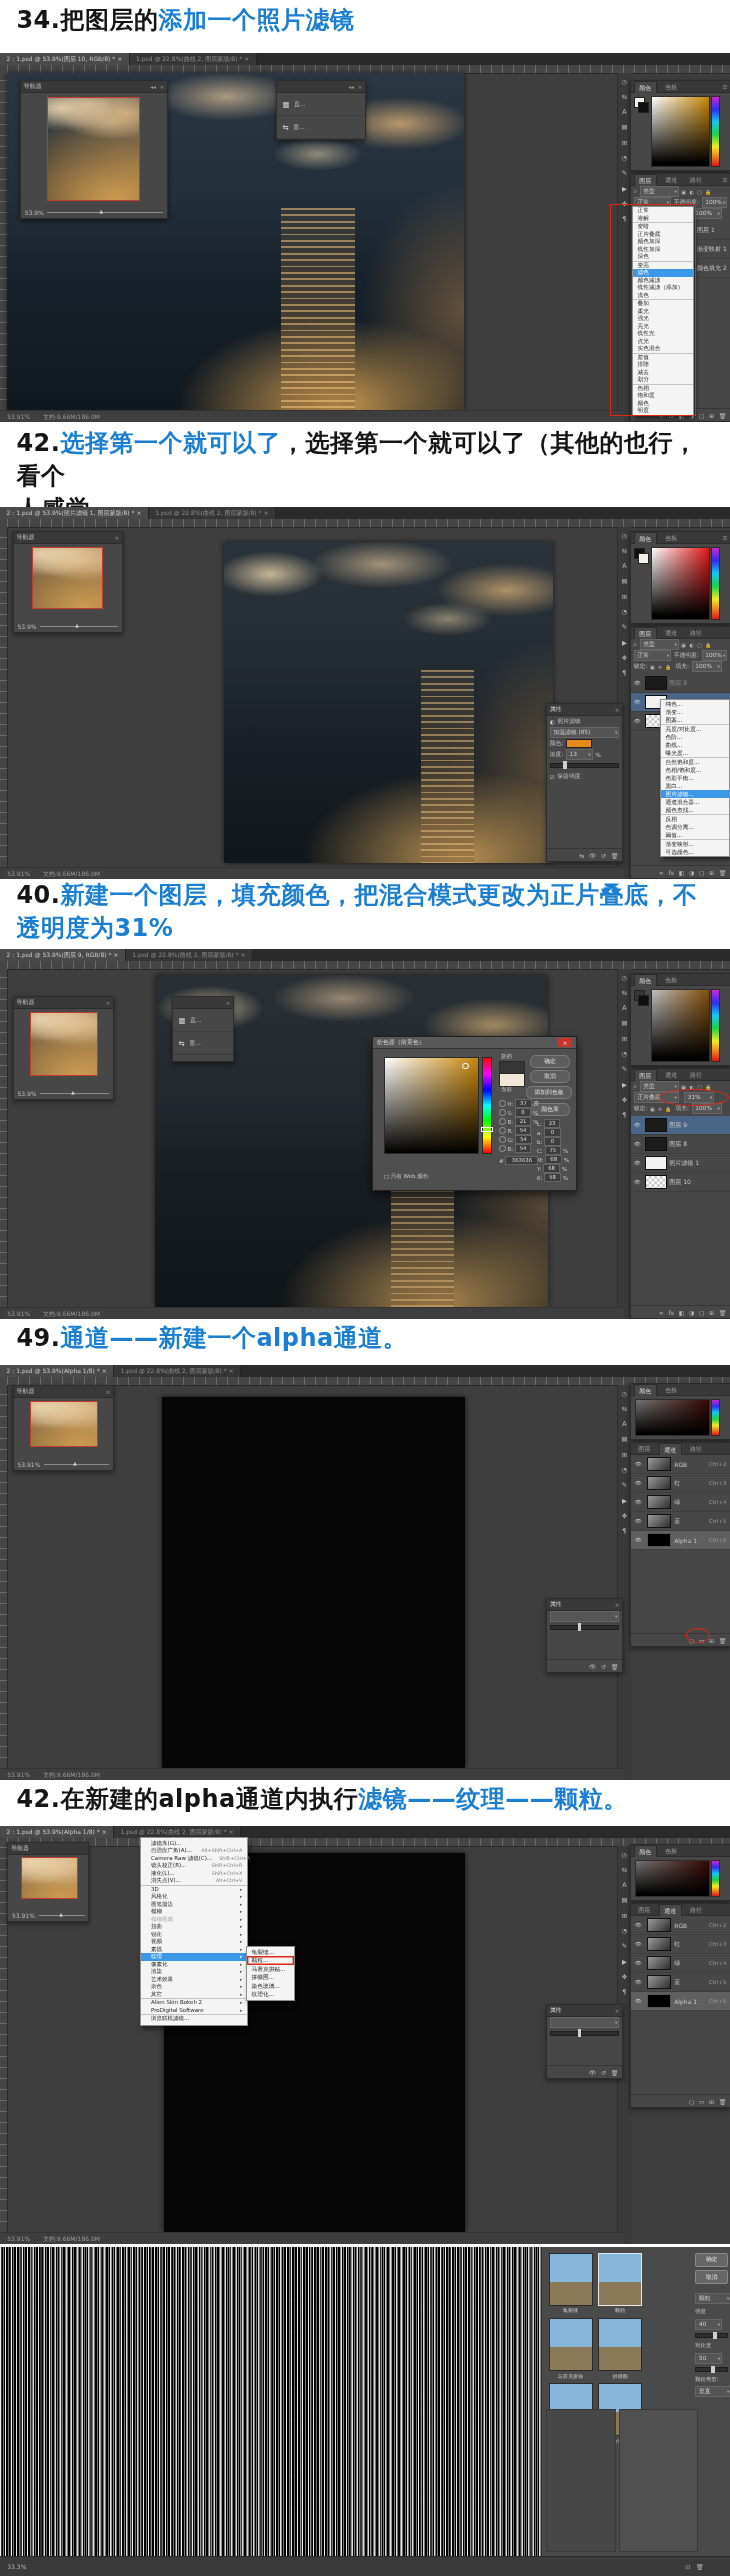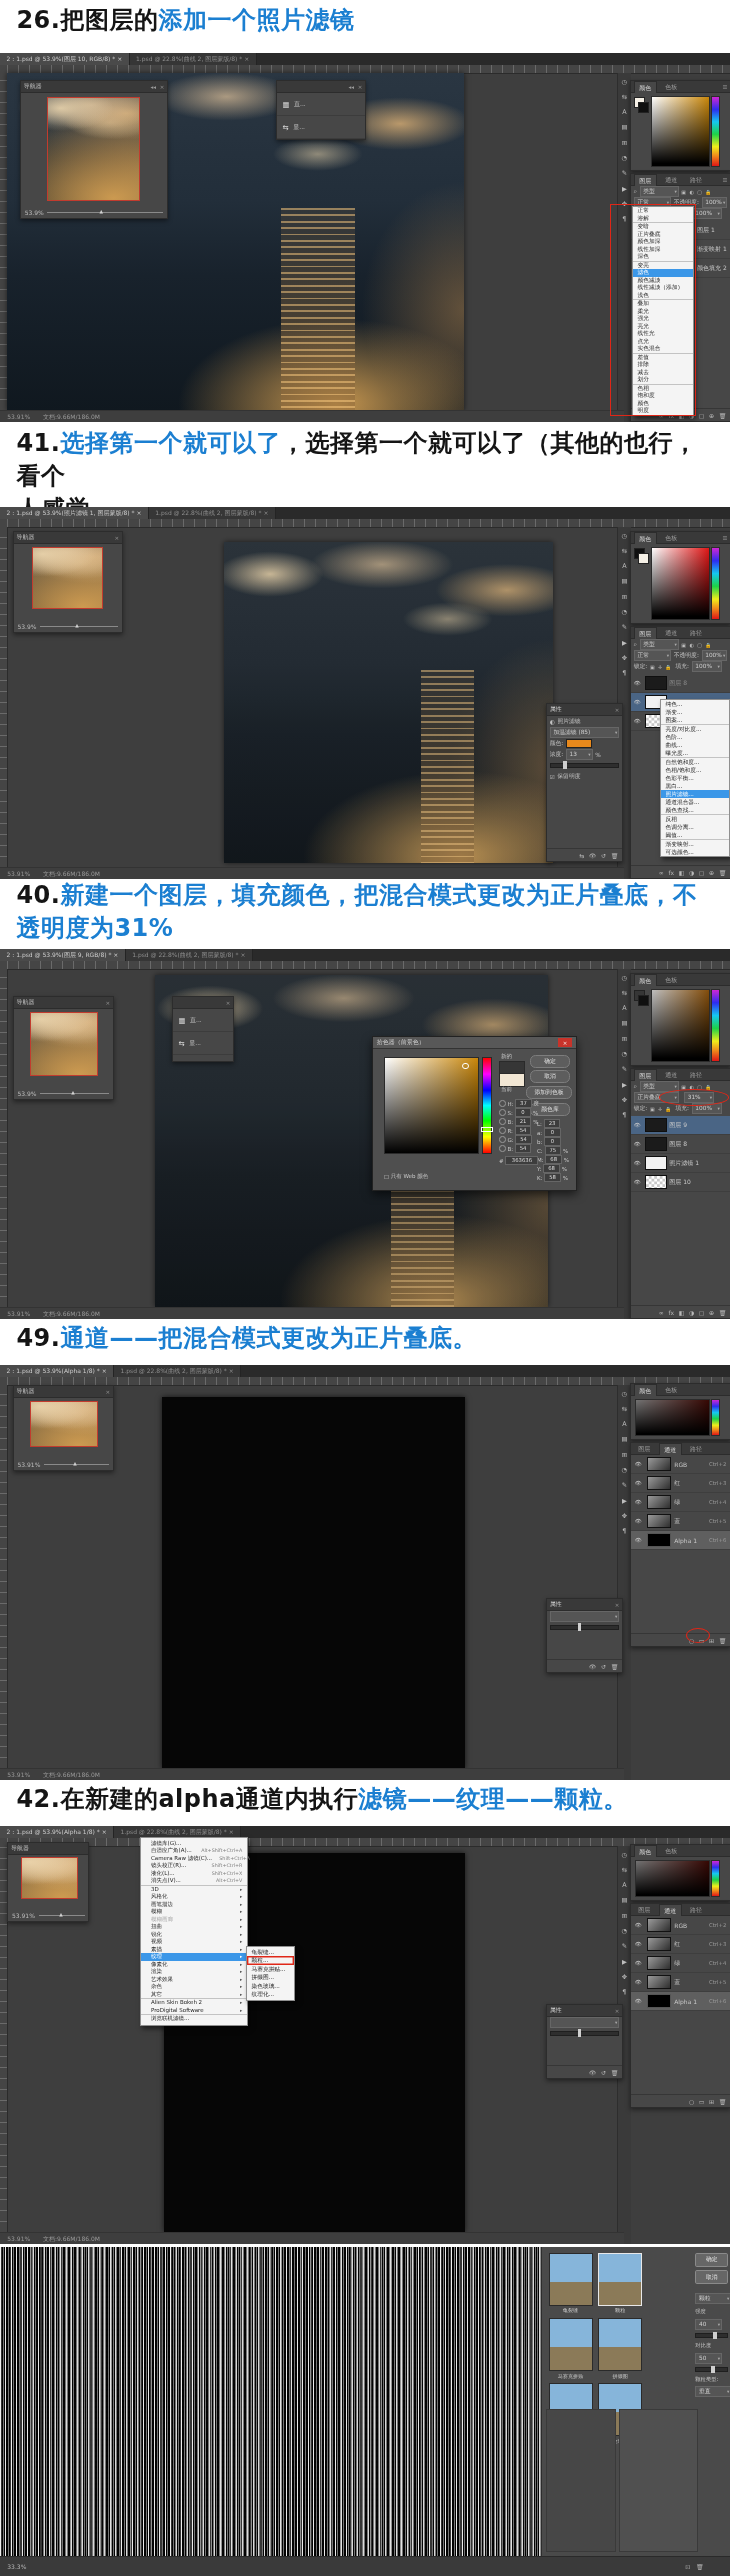--- a/index.html
+++ b/index.html
@@ -143,21 +143,21 @@
   .fthumbwrap.selected .fthumb{border:1.8px solid #e8e8e8;}
   .gbtn{height:12px;background:#666;border:0.9px solid #8a8a8a;border-radius:1.8px;color:#e4e4e4;font-size:5.8px;
         display:flex;align-items:center;justify-content:center;}
   .slidebar{height:2.7px;background:#2e2e2e;border:0.9px solid #1f1f1f;position:relative;}
   .slidebar i{position:absolute;top:-2.7px;width:3.7px;height:7.3px;background:#cfcfcf;font-style:normal;}
 </style>
 </head>
 <body>
 
 <div class="title" style="top:3.7px;">
-  <span>26.把图层的</span><span class="blu">添加一个照片滤镜</span>
+  <span>34.把图层的</span><span class="blu">添加一个照片滤镜</span>
 </div>
 
 <div class="shot" style="top:53px;height:369px;">
   <div class="tabbar">
     <div class="tab active">2：1.psd @ 53.9%(图层 10, RGB/8) * ×</div>
     <div class="tab">1.psd @ 22.8%(曲线 2, 图层蒙版/8) * ×</div>
   </div>
   <div class="corner"></div>
   <div class="hruler"></div>
   <div class="vruler" style="bottom:11px;"></div>
@@ -311,21 +311,21 @@
 
   <div class="red-rect" style="left:610px;top:151px;width:84px;height:210px;"></div>
 
   <div class="statusbar">
     <span>53.91%</span>
     <span>文档:9.66M/186.0M</span>
   </div>
 </div>
 
 <div class="title" style="top:427px;">
-  <span>41.</span><span class="blu">选择第一个就可以了</span><span>，选择第一个就可以了（其他的也行，看个</span><br>
+  <span>42.</span><span class="blu">选择第一个就可以了</span><span>，选择第一个就可以了（其他的也行，看个</span><br>
   <span>人感觉。</span>
 </div>
 
 <div class="shot" style="top:507px;height:372px;">
   <div class="tabbar">
     <div class="tab active">2：1.psd @ 53.9%(照片滤镜 1, 图层蒙版/8) * ×</div>
     <div class="tab">1.psd @ 22.8%(曲线 2, 图层蒙版/8) * ×</div>
   </div>
   <div class="corner"></div>
   <div class="hruler"></div>
@@ -719,21 +719,21 @@
     </div>
   </div>
   <div class="red-ellipse" style="left:659px;top:140px;width:68px;height:14.6px;"></div>
   <div class="statusbar">
     <span>53.91%</span>
     <span>文档:9.66M/186.0M</span>
   </div>
 </div>
 
 <div class="title" style="top:1322px;">
-  <span>49.</span><span class="blu">通道——把混合模式更改为正片叠底。</span>
+  <span>49.</span><span class="blu">通道——新建一个alpha通道。</span>
 </div>
 
 <div class="shot" style="top:1365px;height:415px;">
   <div class="tabbar">
     <div class="tab active">2：1.psd @ 53.9%(Alpha 1/8) * ×</div>
     <div class="tab">1.psd @ 22.8%(曲线 2, 图层蒙版/8) * ×</div>
   </div>
   <div class="corner"></div>
   <div class="hruler"></div>
   <div class="vruler" style="bottom:11px;"></div>

